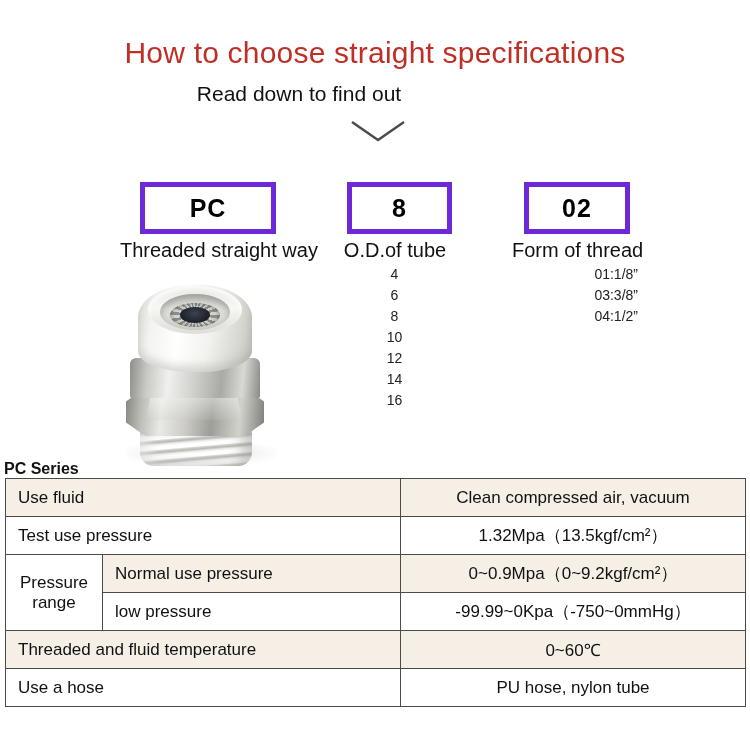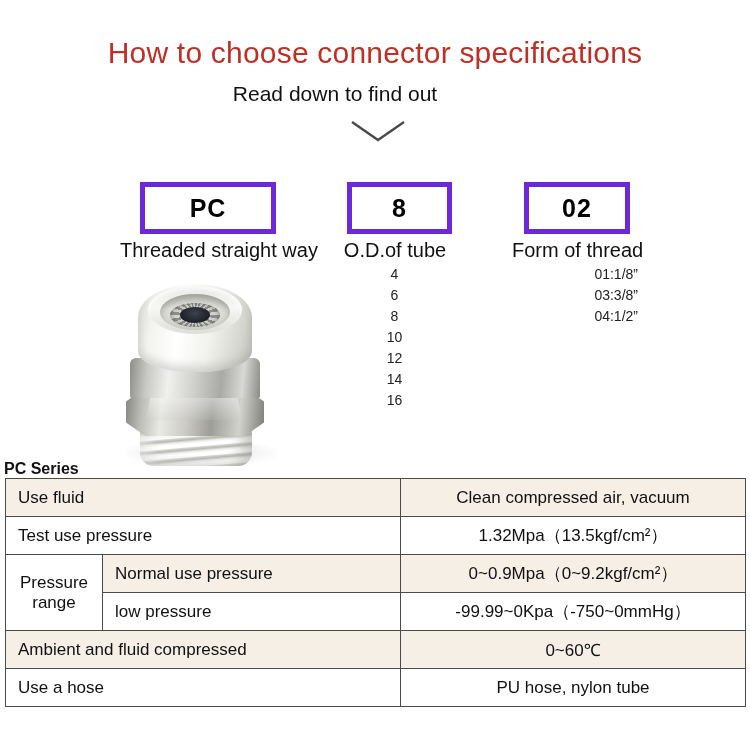--- a/index.html
+++ b/index.html
@@ -29,21 +29,20 @@
     white-space: nowrap;
   }
   .subtitle {
     position: absolute;
     left: 0;
     top: 82px;
     width: 598px;
     text-align: center;
     font-size: 21px;
     color: #111111;
-    padding-left: 36px;
   }
 
   
   .chevron {
     position: absolute;
     left: 348px;
     top: 118px;
     width: 60px;
     height: 28px;
   }
@@ -245,21 +244,21 @@
     font-weight: normal;
   }
   .col-label { width: 97px; }
   .col-sub   { width: 298px; }
   .col-val   { width: 345px; }
   .indent-cell { padding-left: 14px; }
 </style>
 </head>
 <body>
 
-<div class="title">How to choose connector specifications</div>
+<div class="title">How to choose straight specifications</div>
 <div class="subtitle">Read down to find out</div>
 
 <div class="chevron">
   <svg width="60" height="28" viewBox="0 0 60 28" xmlns="http://www.w3.org/2000/svg">
     <polyline points="4,4 30,22 56,4" fill="none" stroke="#4a4a4a" stroke-width="2.4"></polyline>
   </svg>
 </div>
 
 <div class="code-box box-1">PC</div>
 <div class="code-box box-2">8</div>
@@ -318,21 +317,21 @@
     <tr>
       <td class="white rowspan-label" rowspan="2">Pressure range</td>
       <td class="beige label-cell indent-cell">Normal use pressure</td>
       <td class="beige val-cell">0~0.9Mpa（0~9.2kgf/cm²）</td>
     </tr>
     <tr>
       <td class="white label-cell indent-cell">low pressure</td>
       <td class="white val-cell">-99.99~0Kpa（-750~0mmHg）</td>
     </tr>
     <tr>
-      <td class="beige label-cell" colspan="2">Ambient and fluid compressed</td>
+      <td class="beige label-cell" colspan="2">Threaded and fluid temperature</td>
       <td class="beige val-cell">0~60℃</td>
     </tr>
     <tr>
       <td class="white label-cell" colspan="2">Use a hose</td>
       <td class="white val-cell">PU hose, nylon tube</td>
     </tr>
   </tbody>
 </table>
 
 </body></html>

